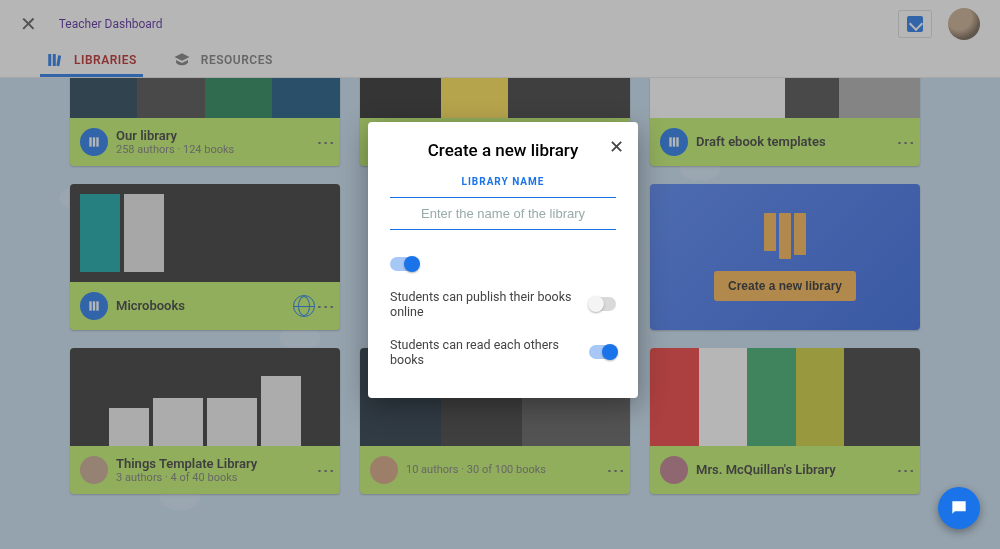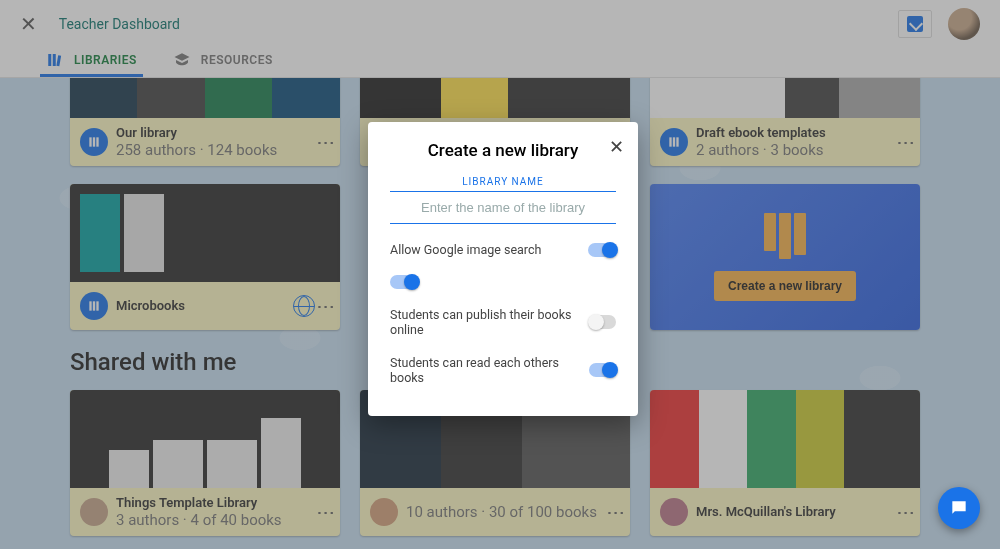--- a/index.html
+++ b/index.html
@@ -2,65 +2,65 @@
 <html><head>
 <meta charset="utf-8">
 <style>
   * { box-sizing: border-box; margin: 0; padding: 0; }
   html, body { width: 1000px; height: 549px; font-family: -apple-system, BlinkMacSystemFont, "Segoe UI", Roboto, Arial, sans-serif; overflow: hidden; background: #fff; }
   .app { position: relative; width: 1000px; height: 549px; }
 
   
   .header { height: 48px; display: flex; align-items: center; padding: 0 20px; }
   .close-x { font-size: 20px; color: #555; margin-right: 22px; cursor: pointer; }
-  .page-title { font-size: 14px; color: #0f766e; font-weight: 400; flex: 1; }
+  .page-title { font-size: 12px; color: #4c1d95; font-weight: 400; flex: 1; }
   .header-btn { width: 34px; height: 28px; border: 1px solid #ddd; border-radius: 2px; display: flex; align-items: center; justify-content: center; margin-right: 16px; cursor: pointer; }
   .header-btn-inner { width: 16px; height: 16px; background: #1a73e8; border-radius: 2px; position: relative; }
   .header-btn-inner::after { content: ""; position: absolute; left: 4px; top: 3px; width: 8px; height: 8px; border: 2px solid #fff; border-top: none; border-right: none; transform: rotate(-45deg); }
   .avatar { width: 32px; height: 32px; border-radius: 50%; background: radial-gradient(circle at 35% 30%, #c9a98a 0 40%, #6c5a49 70%); cursor: pointer; }
 
   
   .tabs { height: 30px; display: flex; align-items: flex-end; padding: 0 40px; border-bottom: 1px solid #e4e4e4; }
   .tab { display: flex; align-items: center; font-size: 12px; font-weight: 600; letter-spacing: .5px; padding: 0 6px 8px 6px; color: #777; cursor: pointer; margin-right: 24px; }
-  .tab.active { color: #15803d; border-bottom: 3px solid #1a73e8; padding-bottom: 5px; }
+  .tab.active { color: #b91c1c; border-bottom: 3px solid #1a73e8; padding-bottom: 5px; }
   .tab .ticon { margin-right: 10px; display: inline-flex; }
   .ticon svg { width: 18px; height: 18px; }
 
   
   .main { position: relative; width: 1000px; height: 471px; overflow: hidden; background: #c7dff2; }
   .bg-pattern { position: absolute; inset: 0; background:
     radial-gradient(ellipse 40px 24px at 80px 120px, rgba(255,255,255,.18) 0 50%, transparent 52%),
     radial-gradient(ellipse 40px 24px at 300px 260px, rgba(255,255,255,.18) 0 50%, transparent 52%),
     radial-gradient(ellipse 40px 24px at 700px 90px, rgba(255,255,255,.18) 0 50%, transparent 52%),
     radial-gradient(ellipse 40px 24px at 880px 300px, rgba(255,255,255,.18) 0 50%, transparent 52%),
     radial-gradient(ellipse 40px 24px at 180px 420px, rgba(255,255,255,.18) 0 50%, transparent 52%);
   }
   .content { position: relative; padding: 0 70px 40px; margin-top: -58px; }
   .grid { display: flex; gap: 20px; margin-bottom: 18px; }
-  .card { width: 270px; border-radius: 4px; overflow: hidden; box-shadow: 0 1px 2px rgba(0,0,0,.25); background: #fef9c3; cursor: pointer; }
+  .card { width: 270px; border-radius: 4px; overflow: hidden; box-shadow: 0 1px 2px rgba(0,0,0,.25); background: #bef264; cursor: pointer; }
   .card .thumb { height: 98px; background: #2c2c2c; display: flex; align-items: flex-end; justify-content: center; gap: 4px; padding-bottom: 0; }
   .thumb .pg { background: #eee; width: 40px; height: 60px; }
   .thumb .pg.s1 { height: 38px; }
   .thumb .pg.s2 { height: 48px; width: 50px; }
   .thumb .pg.s3 { height: 70px; }
   .thumb.color1 { background: linear-gradient(90deg,#1a3a4f 0 25%, #444 25% 50%, #1a7e4f 50% 75%, #0e4f7a 75%); }
   .thumb.color2 { background: linear-gradient(90deg,#222 0 30%, #ffe14a 30% 55%, #333 55%); }
   .thumb.color4 { background: linear-gradient(90deg,#fff 0 50%, #444 50% 70%, #aaa 70%); }
   .thumb.color5 { background: linear-gradient(90deg,#1b2b3b 0 30%, #333 30% 60%, #555 60%); }
   .thumb.color6 { background: linear-gradient(90deg,#e33 0 18%, #fff 18% 36%, #3a6 36% 54%, #cc3 54% 72%, #333 72%); }
   .thumb.micro { background: #2c2c2c; display:flex; align-items:center; justify-content:flex-start; gap:4px; padding:10px; }
   .thumb.micro .bk { width: 40px; height: 78px; }
   .thumb.micro .bk1 { background: #0aa2a2; }
   .thumb.micro .bk2 { background: #e6e6e6; }
   .card .info { height: 48px; display: flex; align-items: center; padding: 0 10px; }
   .lib-icon { width: 28px; height: 28px; border-radius: 50%; background: #1a73e8; display: flex; align-items: center; justify-content: center; margin-right: 8px; flex-shrink: 0; }
   .lib-icon svg { width: 14px; height: 14px; fill: #fff; }
   .info .txt { flex: 1; line-height: 1.2; }
   .info .name { font-size: 13px; font-weight: 600; color: #333; }
-  .info .meta { font-size: 15px; color: #777; }
+  .info .meta { font-size: 11px; color: #777; }
   .info .actions { display: flex; align-items: center; gap: 8px; }
   .globe { width: 22px; height: 22px; border: 1.5px solid #1a73e8; border-radius: 50%; position: relative; }
   .globe::before { content: ""; position: absolute; left: 50%; top: 0; bottom: 0; width: 10px; border: 1.5px solid #1a73e8; border-radius: 50%; transform: translateX(-50%); }
   .globe::after { content: ""; position: absolute; left: 0; right: 0; top: 50%; height: 0; border-top: 1.5px solid #1a73e8; }
   .more { font-size: 18px; color: #666; line-height: .4; cursor: pointer; letter-spacing: -1px; writing-mode: vertical-lr; }
 
   
   .promo { width: 270px; height: 146px; background: linear-gradient(135deg,#4b7ef3,#2a5fe0); border-radius: 4px; display: flex; flex-direction: column; align-items: center; justify-content: center; box-shadow: 0 1px 2px rgba(0,0,0,.25); }
   .promo .books-ill { display: flex; gap: 3px; margin-bottom: 12px; }
   .promo .books-ill span { width: 12px; background: #f7b24a; border-radius: 1px; }
@@ -71,22 +71,22 @@
 
   .person-avatar { width: 28px; height: 28px; border-radius: 50%; background: #c7a58a; margin-right: 8px; flex-shrink:0; background-size: cover; }
 
   
   .dim { position: absolute; inset: 0; background: rgba(80,80,80,.42); }
 
   
   .modal { position: absolute; left: 368px; top: 122px; width: 270px; background: #fff; border-radius: 4px; box-shadow: 0 8px 28px rgba(0,0,0,.35); padding: 18px 22px 22px; }
   .modal-close { position: absolute; right: 14px; top: 14px; font-size: 18px; color: #444; cursor: pointer; }
   .modal h2 { font-size: 17px; font-weight: 500; text-align: center; margin-bottom: 16px; }
-  .field-label { font-size: 10px; letter-spacing: 1px; color: #1a73e8; text-align: center; font-weight: 400; margin-bottom: 4px; }
-  .field-wrap { border-top: 1px solid #1a73e8; border-bottom: 1px solid #1a73e8; margin-bottom: 9px; }
+  .field-label { font-size: 10px; letter-spacing: 1px; color: #1a73e8; text-align: center; font-weight: 700; margin-bottom: 10px; }
+  .field-wrap { border-top: 1px solid #1a73e8; border-bottom: 1px solid #1a73e8; margin-bottom: 18px; }
   .field-wrap input { width: 100%; border: none; outline: none; text-align: center; font-size: 13px; color: #333; padding: 8px 4px; }
   .field-wrap input::placeholder { color: #9aa; }
   .opt { display: flex; align-items: center; justify-content: space-between; font-size: 12.5px; color: #444; padding: 9px 0; }
   .toggle { width: 28px; height: 14px; border-radius: 8px; position: relative; cursor: pointer; }
   .toggle::after { content: ""; position: absolute; width: 16px; height: 16px; border-radius: 50%; top: -1px; box-shadow: 0 1px 2px rgba(0,0,0,.3); }
   .toggle.on { background: #a7c7f7; }
   .toggle.on::after { right: -2px; background: #1a73e8; }
   .toggle.off { background: #d9d9d9; }
   .toggle.off::after { left: -2px; background: #f4f4f4; }
   .create-btn { display: block; margin: 14px auto 0; background: #2f8ef4; color: #fff; border: none; font-size: 13px; font-weight: 600; padding: 9px 22px; border-radius: 3px; cursor: pointer; }
@@ -178,21 +178,20 @@
           <div class="info">
             <div class="lib-icon">
                 <svg viewBox="0 0 24 24">
                   <rect x="4" y="4" width="4" height="16"></rect>
                   <rect x="10" y="4" width="4" height="16"></rect>
                   <rect x="16" y="4" width="4" height="16"></rect>
                 </svg>
               </div>
             <div class="txt">
               <div class="name">Draft ebook templates</div>
-              <div class="meta">2 authors · 3 books</div>
             </div>
             <div class="actions">
                 <div class="more">⋮</div>
               </div>
           </div>
         </div>
       </div>
 
       <div class="grid">
         <div class="card">
@@ -221,21 +220,20 @@
         <div class="promo">
           <div class="books-ill">
               <span></span>
               <span></span>
               <span></span>
             </div>
           <button class="promo-btn">Create a new library</button>
         </div>
       </div>
 
-      <div class="section-title">Shared with me</div>
 
       <div class="grid">
         <div class="card">
           <div class="thumb">
               <div class="pg s1"></div>
               <div class="pg s2"></div>
               <div class="pg s2"></div>
               <div class="pg s3"></div>
             </div>
           <div class="info">
@@ -281,24 +279,20 @@
   <div class="dim"></div>
 
   <div class="modal">
     <div class="modal-close">✕</div>
     <h2>Create a new library</h2>
     <div class="field-label">LIBRARY NAME</div>
     <div class="field-wrap">
       <input type="text" placeholder="Enter the name of the library" style="">
     </div>
     <div class="opt">
-      <span>Allow Google image search</span>
-      <div class="toggle on"></div>
-    </div>
-    <div class="opt">
       <div class="toggle on"></div>
     </div>
     <div class="opt">
       <span>Students can publish their books online</span>
       <div class="toggle off"></div>
     </div>
     <div class="opt">
       <span>Students can read each others books</span>
       <div class="toggle on"></div>
     </div>

